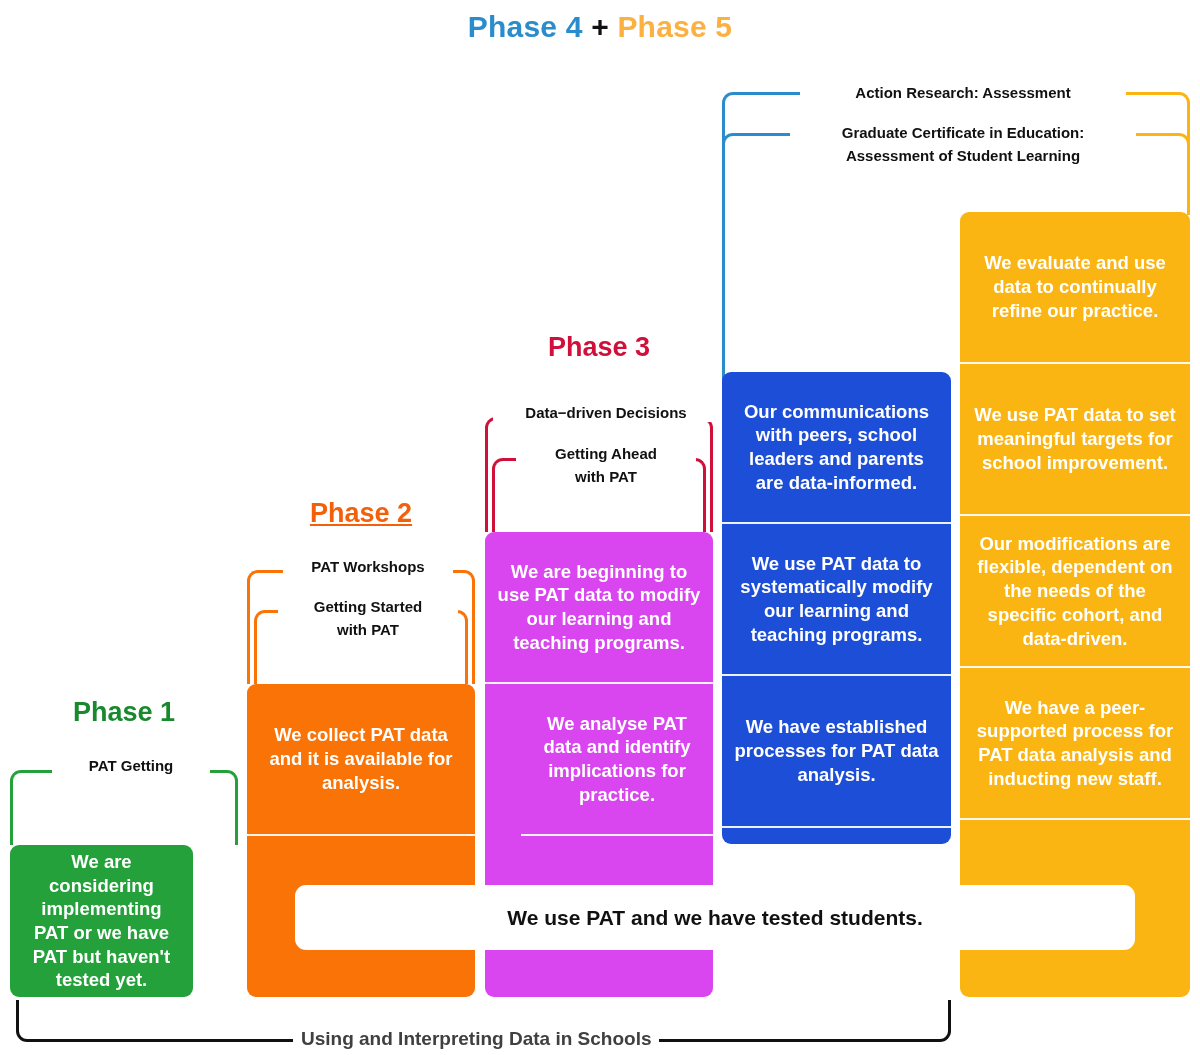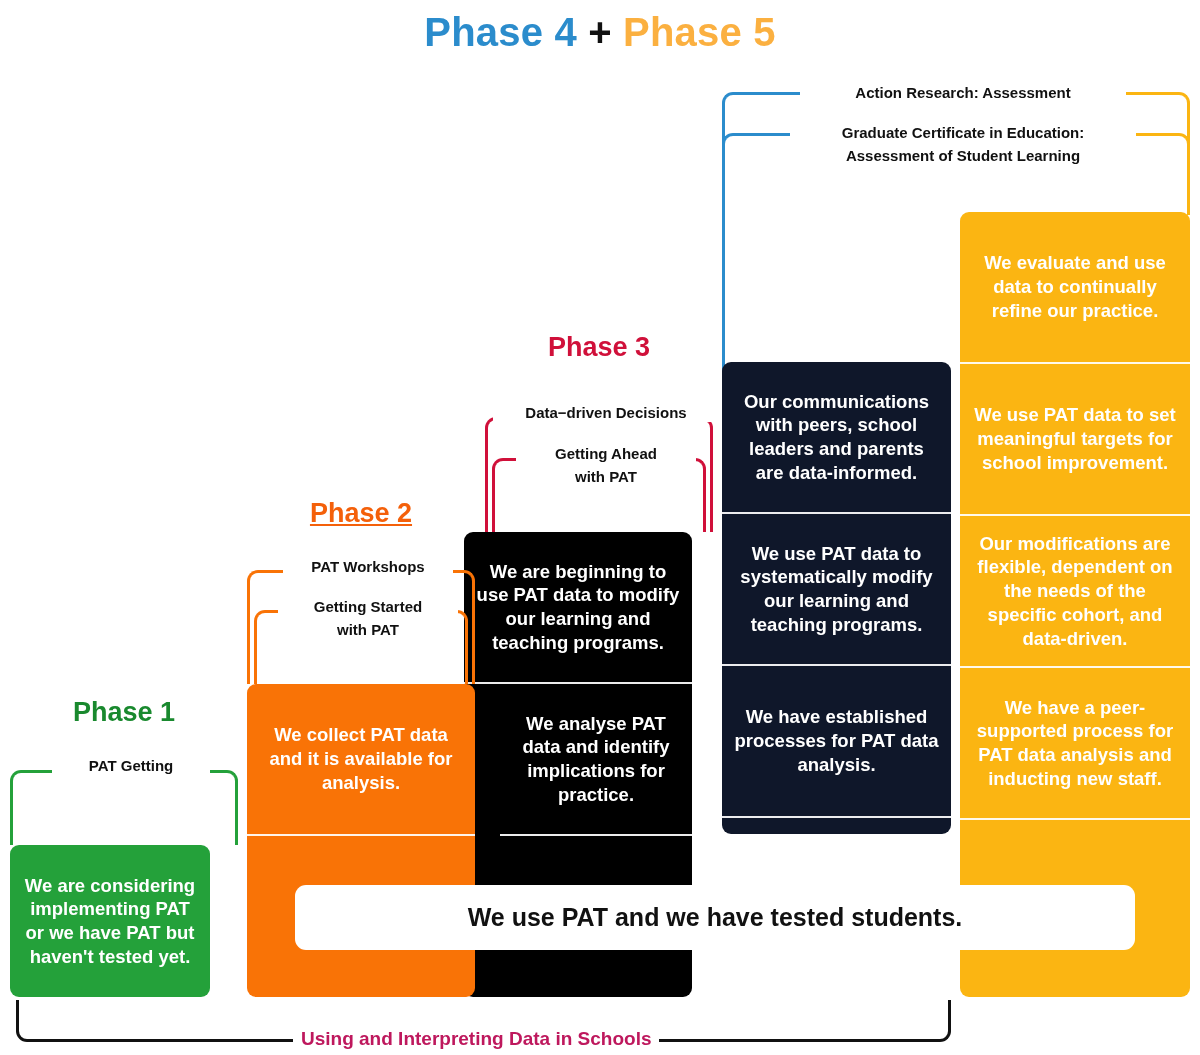--- a/index.html
+++ b/index.html
@@ -13,21 +13,21 @@
     height:1055px;
     overflow:hidden;
     background:#fff;
   }
 
   
   .headline{
     position:absolute;
     left:0; top:10px; width:1200px;
     text-align:center;
-    font-size:40px;
+    font-size:30px;
     font-weight:bold;
     letter-spacing:.2px;
   }
   .headline .p4{color:#2B8CCC;}
   .headline .plus{color:#111;}
   .headline .p5{color:#FBB040;}
 
   
   .phase-label{
     position:absolute;
@@ -90,35 +90,35 @@
     box-sizing:border-box;
     border:3px solid #111;
     border-top:none;
     border-bottom-left-radius:11px;
     border-bottom-right-radius:11px;
   }
   .bracket-bottom-text{
     position:absolute;
     font-size:19px;
     font-weight:bold;
-    color:#be185d;
+    color:#404040;
     background:#fff;
     padding:0 8px;
     white-space:nowrap;
   }
 
   
   .banner{
     position:absolute;
     background:#ffffff;
     border-radius:11px;
     display:flex;
     align-items:center;
     justify-content:center;
-    font-size:25px;
+    font-size:21px;
     font-weight:bold;
     color:#111;
     text-align:center;
   }
 </style>
 </head>
 <body>
 
 <div id="stage">
 
@@ -138,39 +138,39 @@
   <div class="bracket-text wrap" style="left:790px; top:147px; width:332px;">Assessment of Student Learning</div>
 
   <div class="col" style="left:960px; top:212px; width:230px; height:785px; background:#FBB512;">
     <div class="cell" style="height:152px;">We evaluate and use data to continually refine our practice.</div>
     <div class="cell" style="height:152px;">We use PAT data to set meaningful targets for school improvement.</div>
     <div class="cell" style="height:152px;">Our modifications are flexible, dependent on the needs of the specific cohort, and data-driven.</div>
     <div class="cell" style="height:152px;">We have a peer-supported process for PAT data analysis and inducting new staff.</div>
     <div class="cell blank" style="height:177px;"></div>
   </div>
 
-  <div class="col" style="left:722px; top:362px; width:229px; height:472px; background:#0f172a;">
+  <div class="col" style="left:722px; top:372px; width:229px; height:472px; background:#1d4ed8;">
     <div class="cell" style="height:152px;">Our communications with peers, school leaders and parents are data-informed.</div>
     <div class="cell" style="height:152px;">We use PAT data to systematically modify our learning and teaching programs.</div>
     <div class="cell" style="height:152px;">We have established processes for PAT data analysis.</div>
     <div class="cell blank" style="height:169px;"></div>
   </div>
 
-  <div class="col" style="left:464px; top:532px; width:228px; height:465px; background:#000000;">
+  <div class="col" style="left:485px; top:532px; width:228px; height:465px; background:#d946ef;">
     <div class="cell" style="height:152px;">We are beginning to use PAT data to modify our learning and teaching programs.</div>
     <div class="cell" style="height:152px;margin-left:36px;">We analyse PAT data and identify implications for practice.</div>
     <div class="cell blank" style="height:161px;"></div>
   </div>
 
   <div class="col" style="left:247px; top:684px; width:228px; height:313px; background:#F97306;">
     <div class="cell" style="height:152px;">We collect PAT data and it is available for analysis.</div>
     <div class="cell blank" style="height:161px;"></div>
   </div>
 
-  <div class="col" style="left:10px; top:845px; width:200px; height:152px; background:#24A13A;">
+  <div class="col" style="left:10px; top:845px; width:183px; height:152px; background:#24A13A;">
     <div class="cell" style="height:152px;">We are considering implementing PAT or we have PAT but haven't tested yet.</div>
   </div>
 
   <div class="bracket" style="left:485px; top:417px; width:228px; height:115px; border-color:#D0103A;"></div>
   <div class="bracket-text" style="left:493px; top:404px; width:212px;">Data−driven Decisions</div>
 
   <div class="bracket" style="left:492px; top:458px; width:214px; height:74px; border-color:#D0103A;"></div>
   <div class="bracket-text" style="left:516px; top:445px; width:166px;">Getting Ahead</div>
   <div class="bracket-text" style="left:516px; top:468px; width:166px;">with PAT</div>
 

